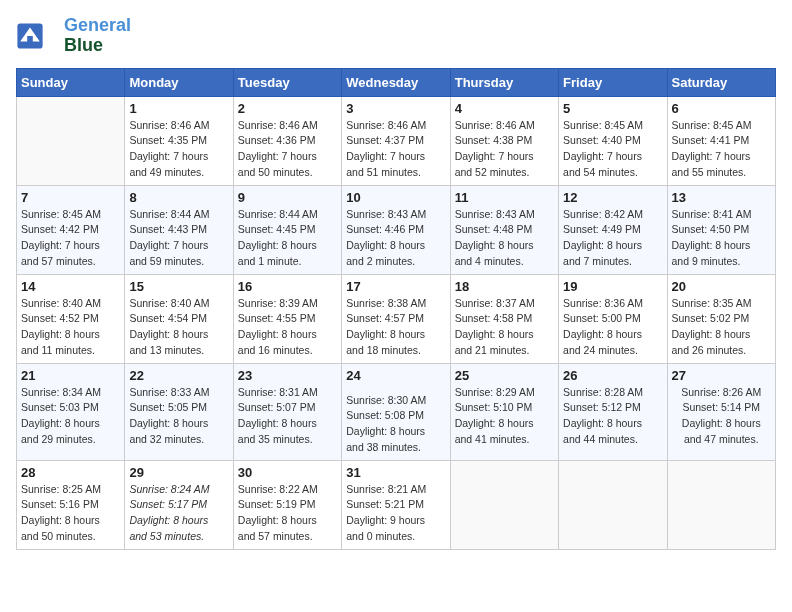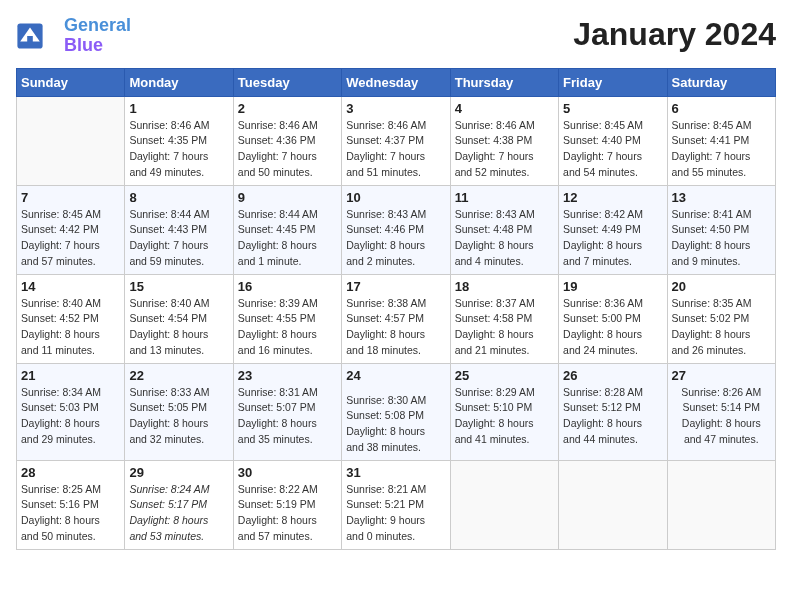--- a/index.html
+++ b/index.html
@@ -94,25 +94,24 @@
 
 <div class="header">
   <div class="logo">
     <svg class="logo-icon" viewBox="0 0 40 40">
       <rect x="2" y="2" width="36" height="36" rx="4" fill="#3a6bbf"></rect>
       <polygon points="20,8 34,28 6,28" fill="white"></polygon>
       <rect x="16" y="20" width="8" height="12" fill="#3a6bbf"></rect>
     </svg>
     <div class="logo-text">
       <div><span>General</span></div>
-      <div><span style="color:#8b5cf6">Blue</span></div>
+      <div><span style="color:#14532d">Blue</span></div>
     </div>
   </div>
   <div class="title-block">
-    <h1>January 2024</h1>
   </div>
 </div>
 
 <table>
   <thead>
     <tr>
     <th>Sunday</th>
         <th>Monday</th>
         <th>Tuesday</th>
         <th>Wednesday</th>

